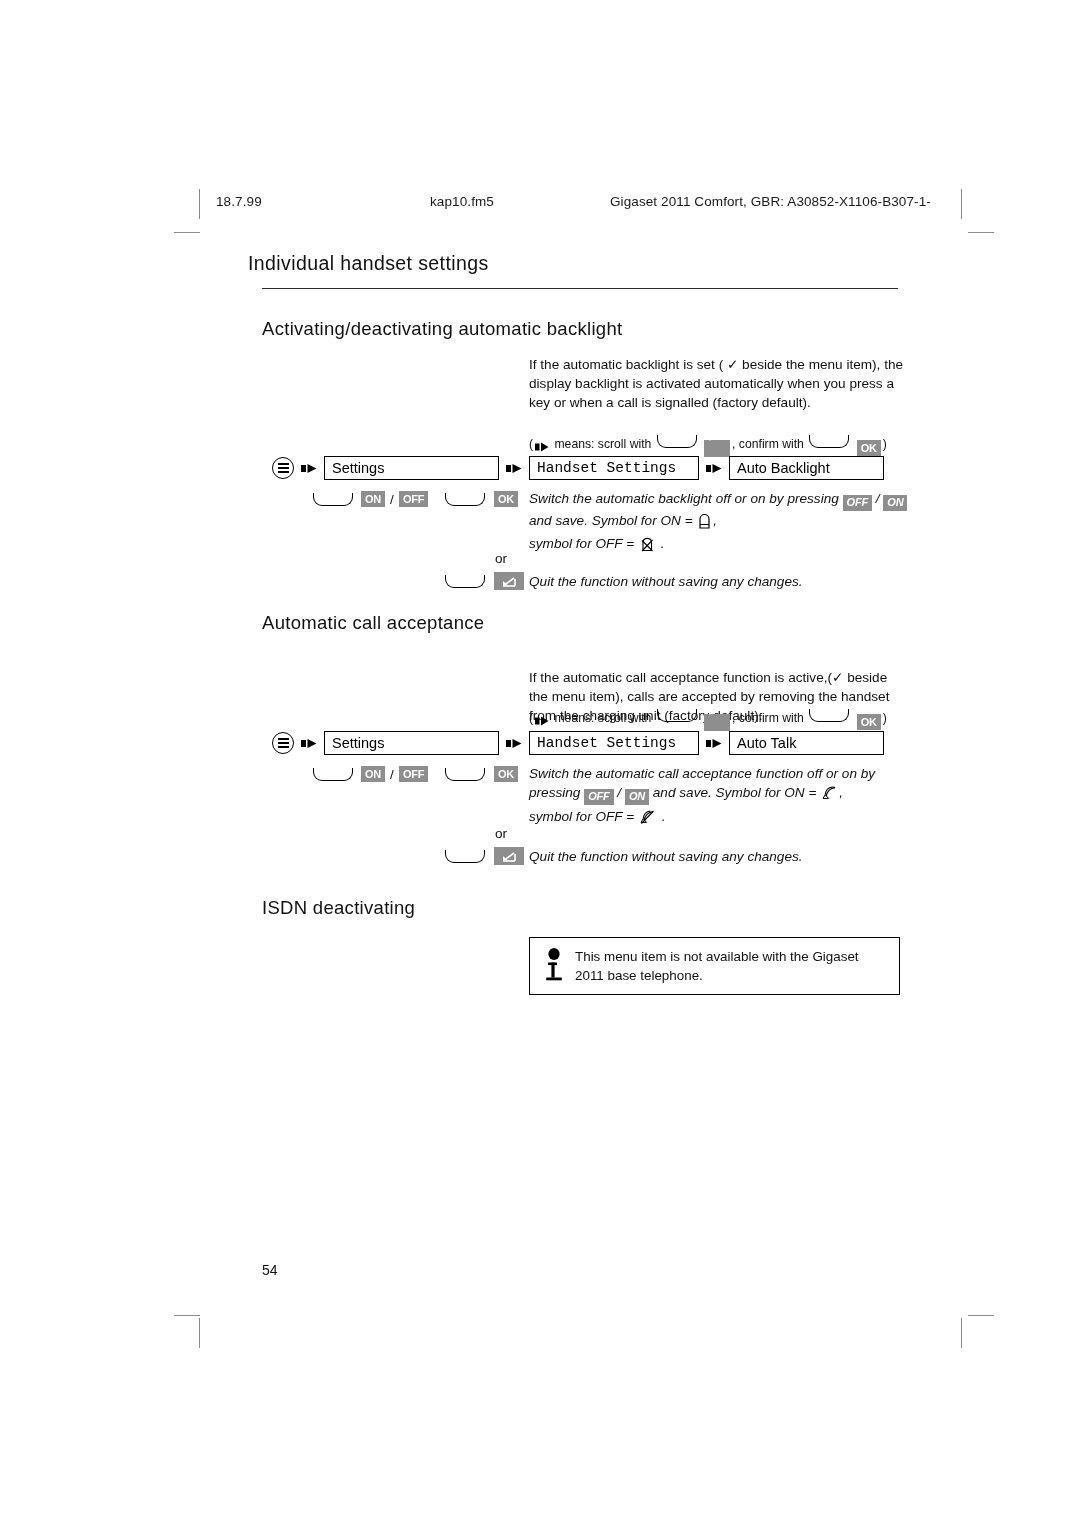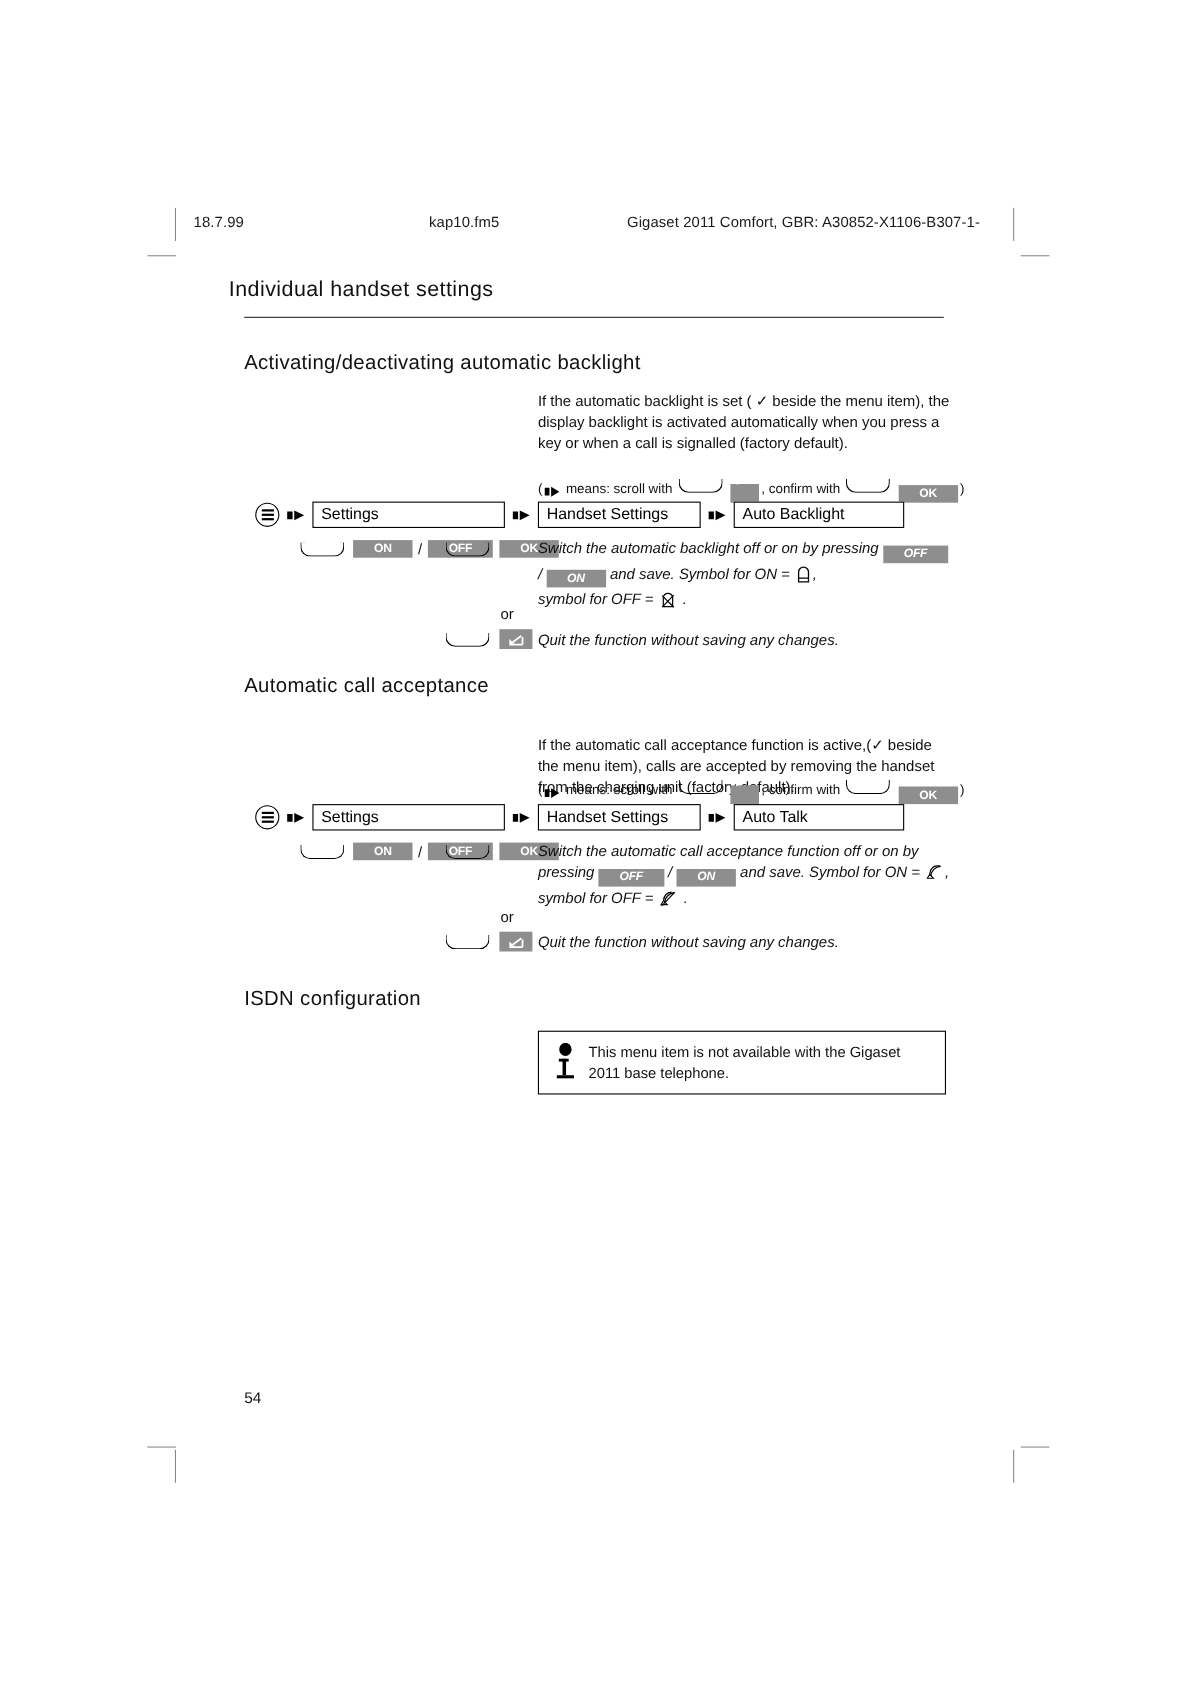--- a/index.html
+++ b/index.html
@@ -12,20 +12,21 @@
     height: 1528px;
     position: relative;
     font-family: "Liberation Sans", sans-serif;
     color: #000000;
     overflow: hidden;
   }
 
   .page {
     position: absolute;
     inset: 0;
+    margin-left: 40px;
   }
 
   
   .crop {
     position: absolute;
     background: #8a8a8a;
   }
   .crop-v { width: 1px; height: 30px; }
   .crop-h { height: 1px; width: 26px; }
 
@@ -133,21 +134,21 @@
     display: flex;
     align-items: center;
     padding: 0 7px;
     font-size: 14.5px;
     box-sizing: border-box;
     background: #fff;
     white-space: nowrap;
     color: #000;
   }
   .path-box.w1 { width: 175px; }
-  .path-box.w2 { width: 148px; }
+  .path-box.w2 { width: 170px; font-family: Liberation Mono, monospace; }
   .path-box.w3 { width: 155px; }
 
   
   .keyrow {
     position: absolute;
     display: flex;
     align-items: center;
   }
 
   .softkey {
@@ -163,21 +164,21 @@
   .tag {
     display: inline-flex;
     align-items: center;
     justify-content: center;
     background: #8e8e8e;
     color: #ffffff;
     font-size: 11px;
     font-weight: bold;
     letter-spacing: -0.2px;
     height: 16px;
-    padding: 0 19px;
+    padding: 0 4px;
     min-width: 24px;
     box-sizing: border-box;
     flex: none;
   }
   .tag.narrow { min-width: 20px; }
 
   .slash {
     font-size: 13.5px;
     margin: 0 5px;
     color: #111;
@@ -479,21 +480,21 @@
           <line x1="3" y1="11" x2="15" y2="11" stroke="#fff" stroke-width="1.6"></line>
           <line x1="15" y1="11" x2="15" y2="4" stroke="#fff" stroke-width="1.6"></line>
           <line x1="14" y1="3" x2="4.5" y2="10" stroke="#fff" stroke-width="1.6"></line>
           <polygon points="3,10.5 8,10.5 3,6" fill="#fff"></polygon>
         </svg>
     </span>
   </div>
 
   <div class="desc" style="top:847px;">Quit the function without saving any changes.</div>
 
-  <div class="h2" style="top:897px;">ISDN configuration</div>
+  <div class="h2" style="top:897px;">ISDN deactivating</div>
 
   <div class="note">
     <span class="note-icon">
       <svg width="22" height="36" viewBox="0 0 22 36">
         <ellipse cx="11" cy="6" rx="5.6" ry="6" fill="#000"></ellipse>
         <rect x="5" y="14.5" width="9" height="2.6" fill="#000"></rect>
         <rect x="8.4" y="14.5" width="3.2" height="15" fill="#000"></rect>
         <rect x="3.2" y="29.5" width="15.6" height="2.8" fill="#000"></rect>
       </svg>
     </span>

